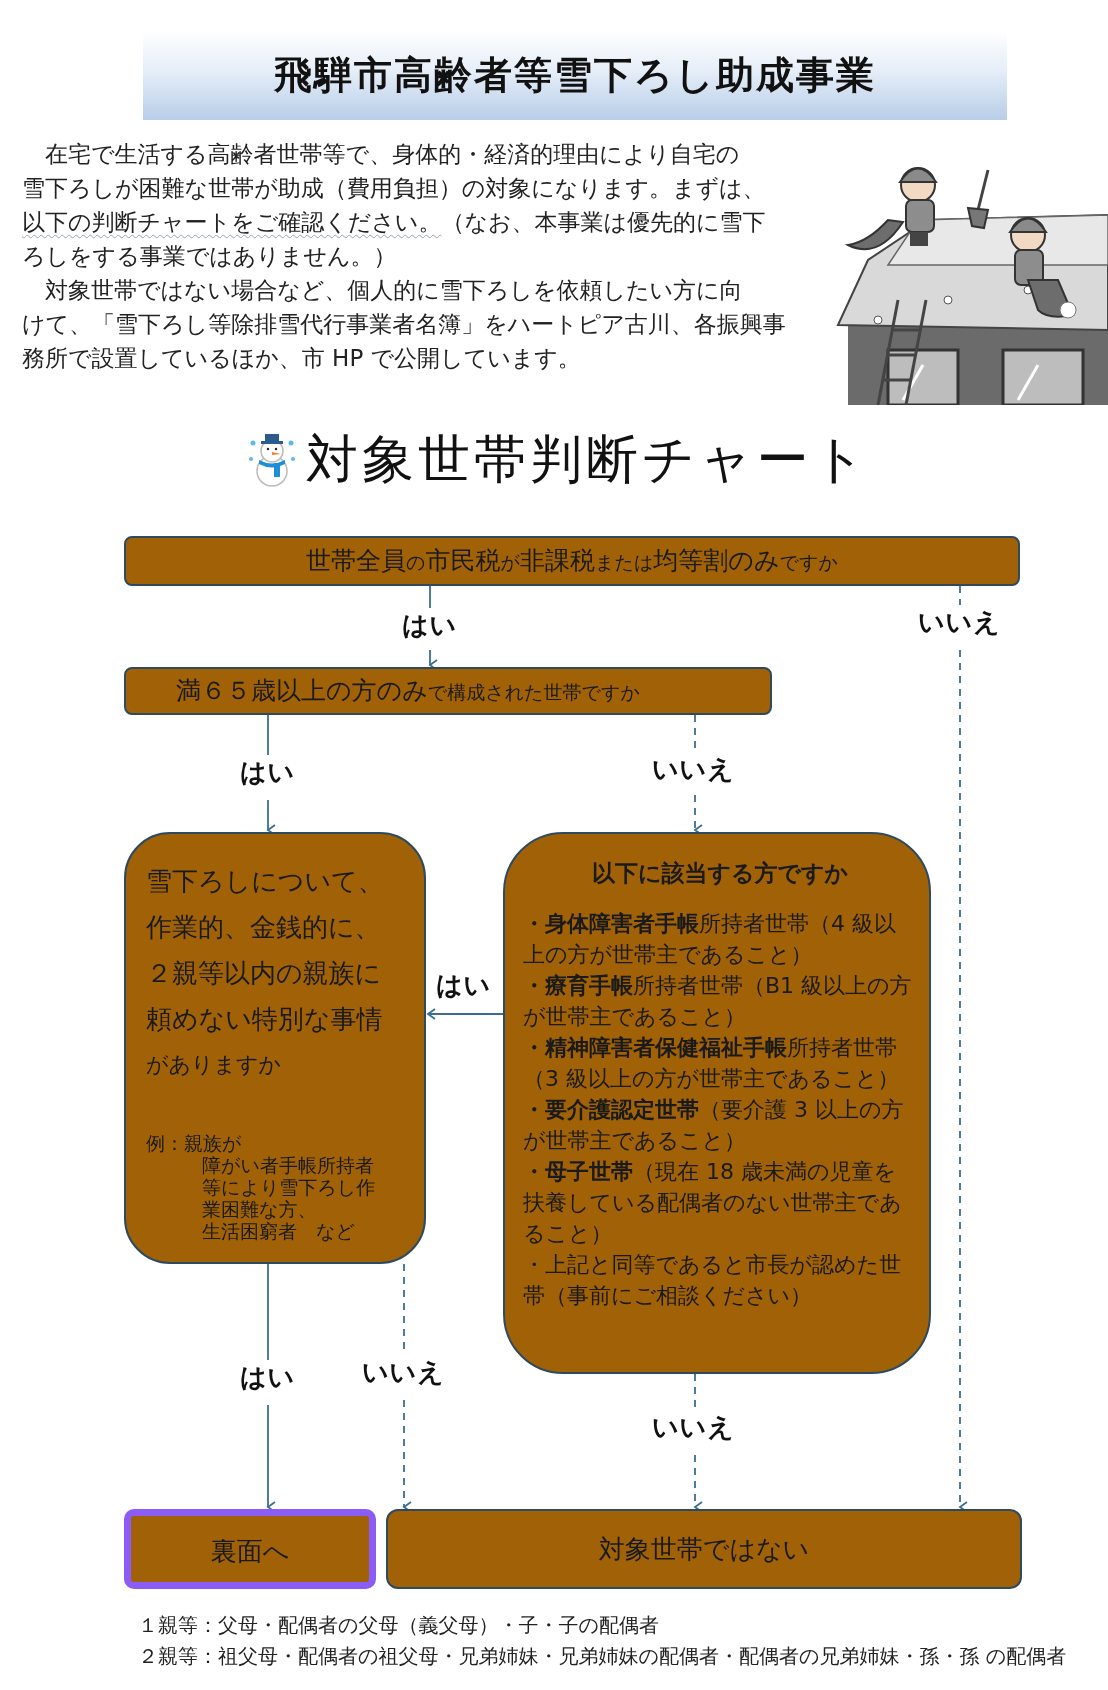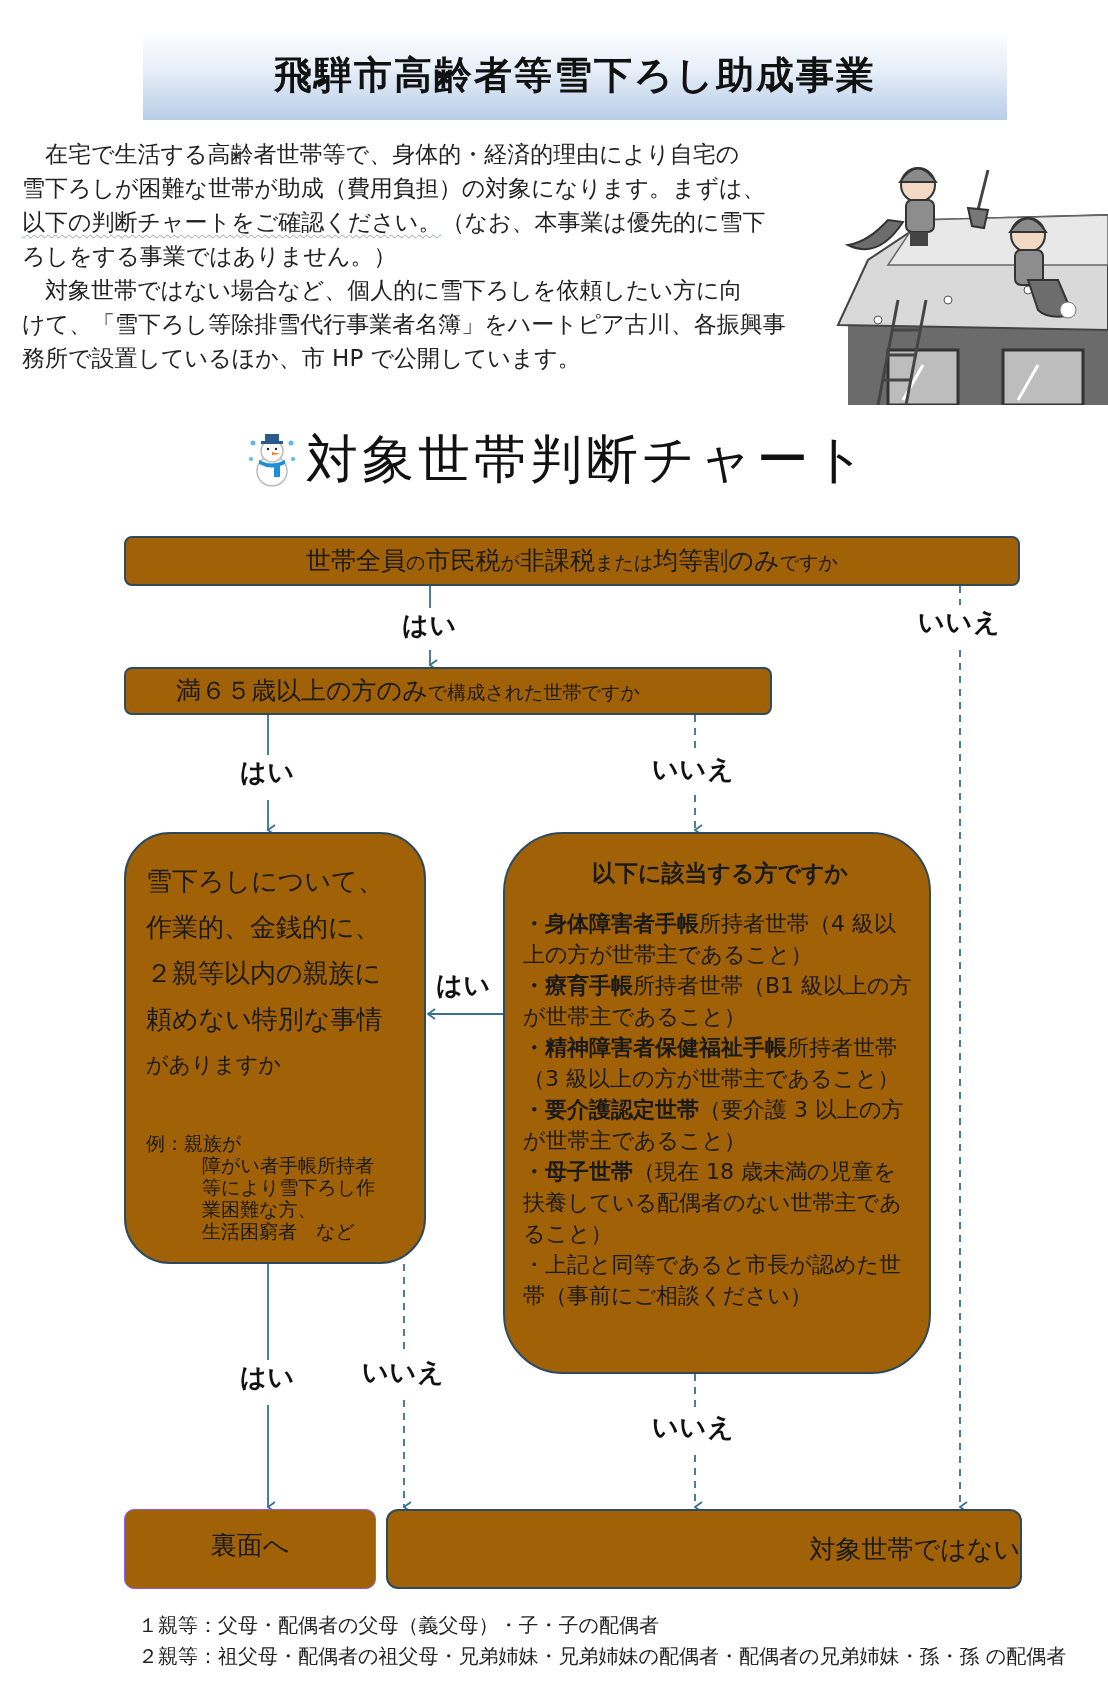--- a/index.html
+++ b/index.html
@@ -40,23 +40,23 @@
   .q3-ex span { display: block; white-space: nowrap; }
   .q3-ex .ind { padding-left: 56px; }
 
   .q4 { left: 503px; top: 832px; width: 428px; height: 542px; border-radius: 60px;
         padding: 24px 12px 0 18px; }
   .q4-title { text-align: center; font-size: 23px; font-weight: bold; line-height: 30px; margin-bottom: 20px; }
   .q4-item { font-size: 22px; line-height: 31px; }
   .q4-item b { font-weight: bold; }
 
   .end-back { left: 124px; top: 1509px; width: 252px; height: 80px; border-radius: 10px;
-              border: 1px solid #8b5cf6; text-align: center; line-height: 70px; font-size: 26px; }
+              border: 7px solid #8b5cf6; text-align: center; line-height: 70px; font-size: 26px; }
   .end-not { left: 386px; top: 1509px; width: 636px; height: 80px; border-radius: 12px;
-             text-align: right; line-height: 76px; font-size: 26px; }
+             text-align: center; line-height: 76px; font-size: 26px; }
 
   
   .lbl { position: absolute; font-size: 26px; font-weight: bold; color: #111; letter-spacing: 1px; }
 
   
   .foot { left: 138px; font-size: 20px; color: #222; white-space: nowrap; }
 </style>
 </head>
 <body>
 

